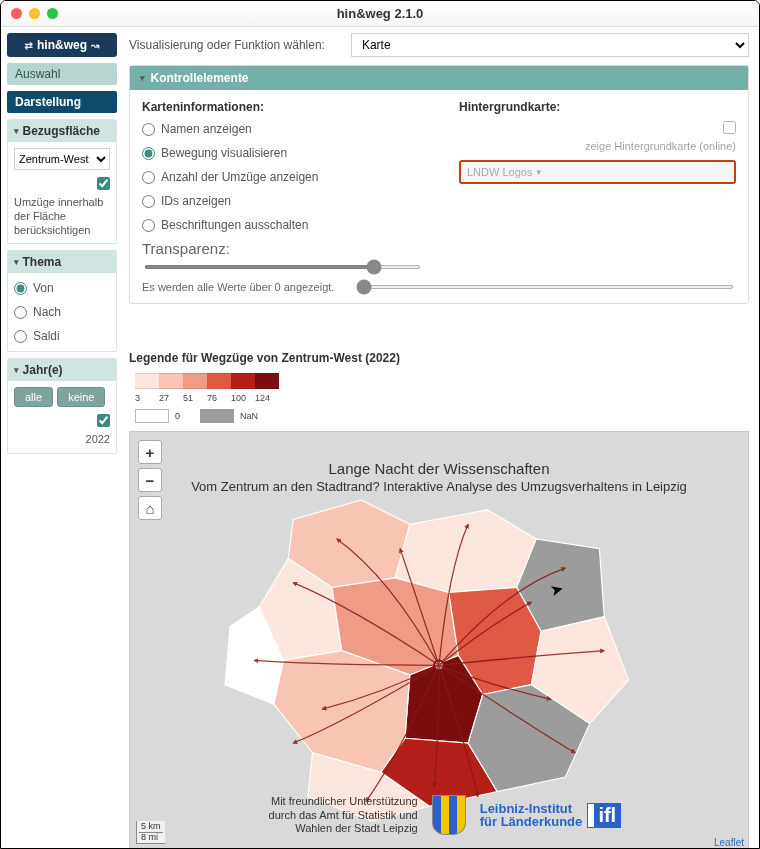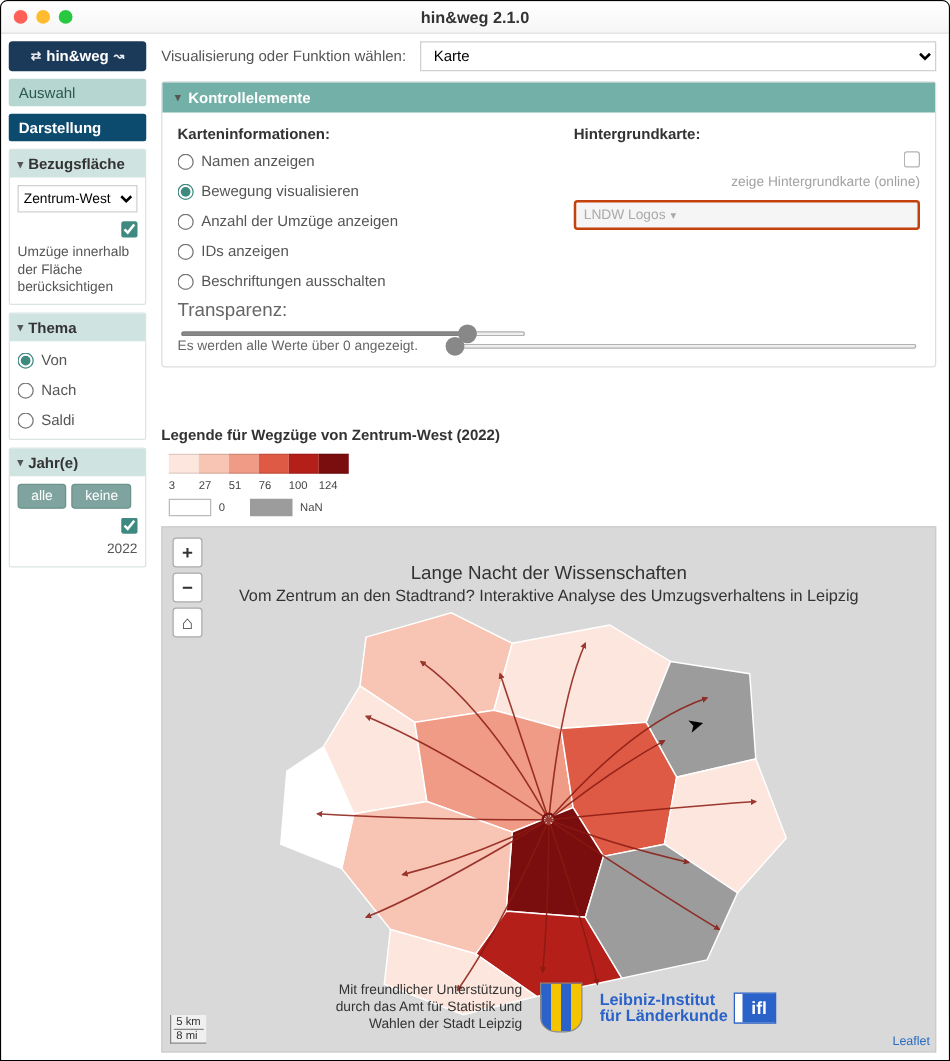--- a/index.html
+++ b/index.html
@@ -42,26 +42,26 @@
   .panel-body{padding:6px;display:flex;flex-direction:column;gap:6px;}
   .chev{font-size:9px;color:#555;}
   select.small{width:100%;height:22px;font-size:11px;border:1px solid var(--gray-border);background:#fff;}
   .check-row{display:flex;align-items:flex-end;gap:6px;font-size:11px;color:#555;line-height:1.25;flex-direction:column;}
   input[type=checkbox]{accent-color:var(--teal-dark);width:13px;height:13px;margin:1px 0 0 0;}
   input[type=radio]{accent-color:var(--teal-dark);width:13px;height:13px;margin:0;}
   .radio-row{display:flex;align-items:center;gap:6px;font-size:12px;color:#555;padding:2px 0;cursor:pointer;}
   .btn-row{display:flex;gap:4px;}
   .small-btn{flex:none;padding:3px 10px;font-size:11px;background:#7fa39e;color:#fff;border:1px solid #6b928c;border-radius:3px;cursor:pointer;}
   
-  .toprow{display:flex;align-items:center;gap:11px;font-size:12px;color:#555;justify-content:center;}
+  .toprow{display:flex;align-items:center;gap:26px;font-size:12px;color:#555;justify-content:center;}
   .toprow select{flex:1;height:24px;border:1px solid var(--gray-border);background:#fff;font-size:12px;padding:0 6px;}
   
   .card{border:1px solid #ddd;border-radius:3px;}
   .card-head{background:var(--teal);color:#fff;padding:5px 10px;font-size:12px;font-weight:600;display:flex;align-items:center;gap:6px;cursor:pointer;}
-  .card-body{padding:10px 12px;display:flex;flex-direction:column;gap:0;}
+  .card-body{padding:10px 12px;display:flex;flex-direction:column;gap:10px;}
   .cols{display:flex;gap:40px;}
   .col{flex:1;display:flex;flex-direction:column;gap:6px;}
   .section-title{font-size:12px;font-weight:700;color:#333;}
   .slider-label{font-size:15px;color:#666;}
   input[type=range]{width:100%;accent-color:#888;height:4px;}
   .note-row{display:flex;align-items:center;gap:20px;font-size:11px;color:#666;}
   .note-row input[type=range]{flex:1;}
   .disabled-select{height:24px;border:2px solid #c2410c;background:#f5f5f5;color:#aaa;font-size:11px;padding:0 6px;display:flex;align-items:center;gap:4px;border-radius:3px;}
   .disabled-checkbox{opacity:.55;}
   
@@ -83,21 +83,21 @@
   .map-scale div{border-top:1px solid #888;padding:0 2px;}
   .map-scale div:first-child{border-top:none;}
   .map-attr{position:absolute;right:4px;bottom:2px;font-size:10px;color:#2a6cc0;z-index:5;}
   .cursor{position:absolute;top:148px;right:185px;font-size:16px;color:#000;z-index:10;transform:rotate(-15deg);}
   
   svg.map{position:absolute;inset:0;width:100%;height:100%;}
   .footer-credits{position:absolute;bottom:14px;left:0;right:0;display:flex;align-items:center;justify-content:center;gap:14px;font-size:11px;color:#333;z-index:4;pointer-events:none;}
   .footer-credits .txt{text-align:right;max-width:160px;line-height:1.25;}
   .crest{width:34px;height:40px;background:linear-gradient(90deg,#2a62c9 0 25%,#f5c400 25% 50%,#2a62c9 50% 75%,#f5c400 75% 100%);border:1px solid #888;border-radius:0 0 40% 40%/0 0 30% 30%;}
   .ifl{display:flex;align-items:center;gap:6px;font-size:13px;font-weight:700;color:#2a62c9;}
-  .ifl .box{width:32px;height:23px;background:#2a62c9;color:#fff;display:flex;align-items:center;justify-content:center;font-size:14px;border-left:6px solid #fff;outline:1px solid #2a62c9;}
+  .ifl .box{width:32px;height:23px;background:#2a62c9;color:#fff;display:flex;align-items:center;justify-content:center;font-size:20px;border-left:6px solid #fff;outline:1px solid #2a62c9;}
 </style>
 </head>
 <body>
 
 <div class="window">
 
   <div class="titlebar">
     <div class="traffic">
       <div class="dot red"></div>
       <div class="dot yellow"></div>

